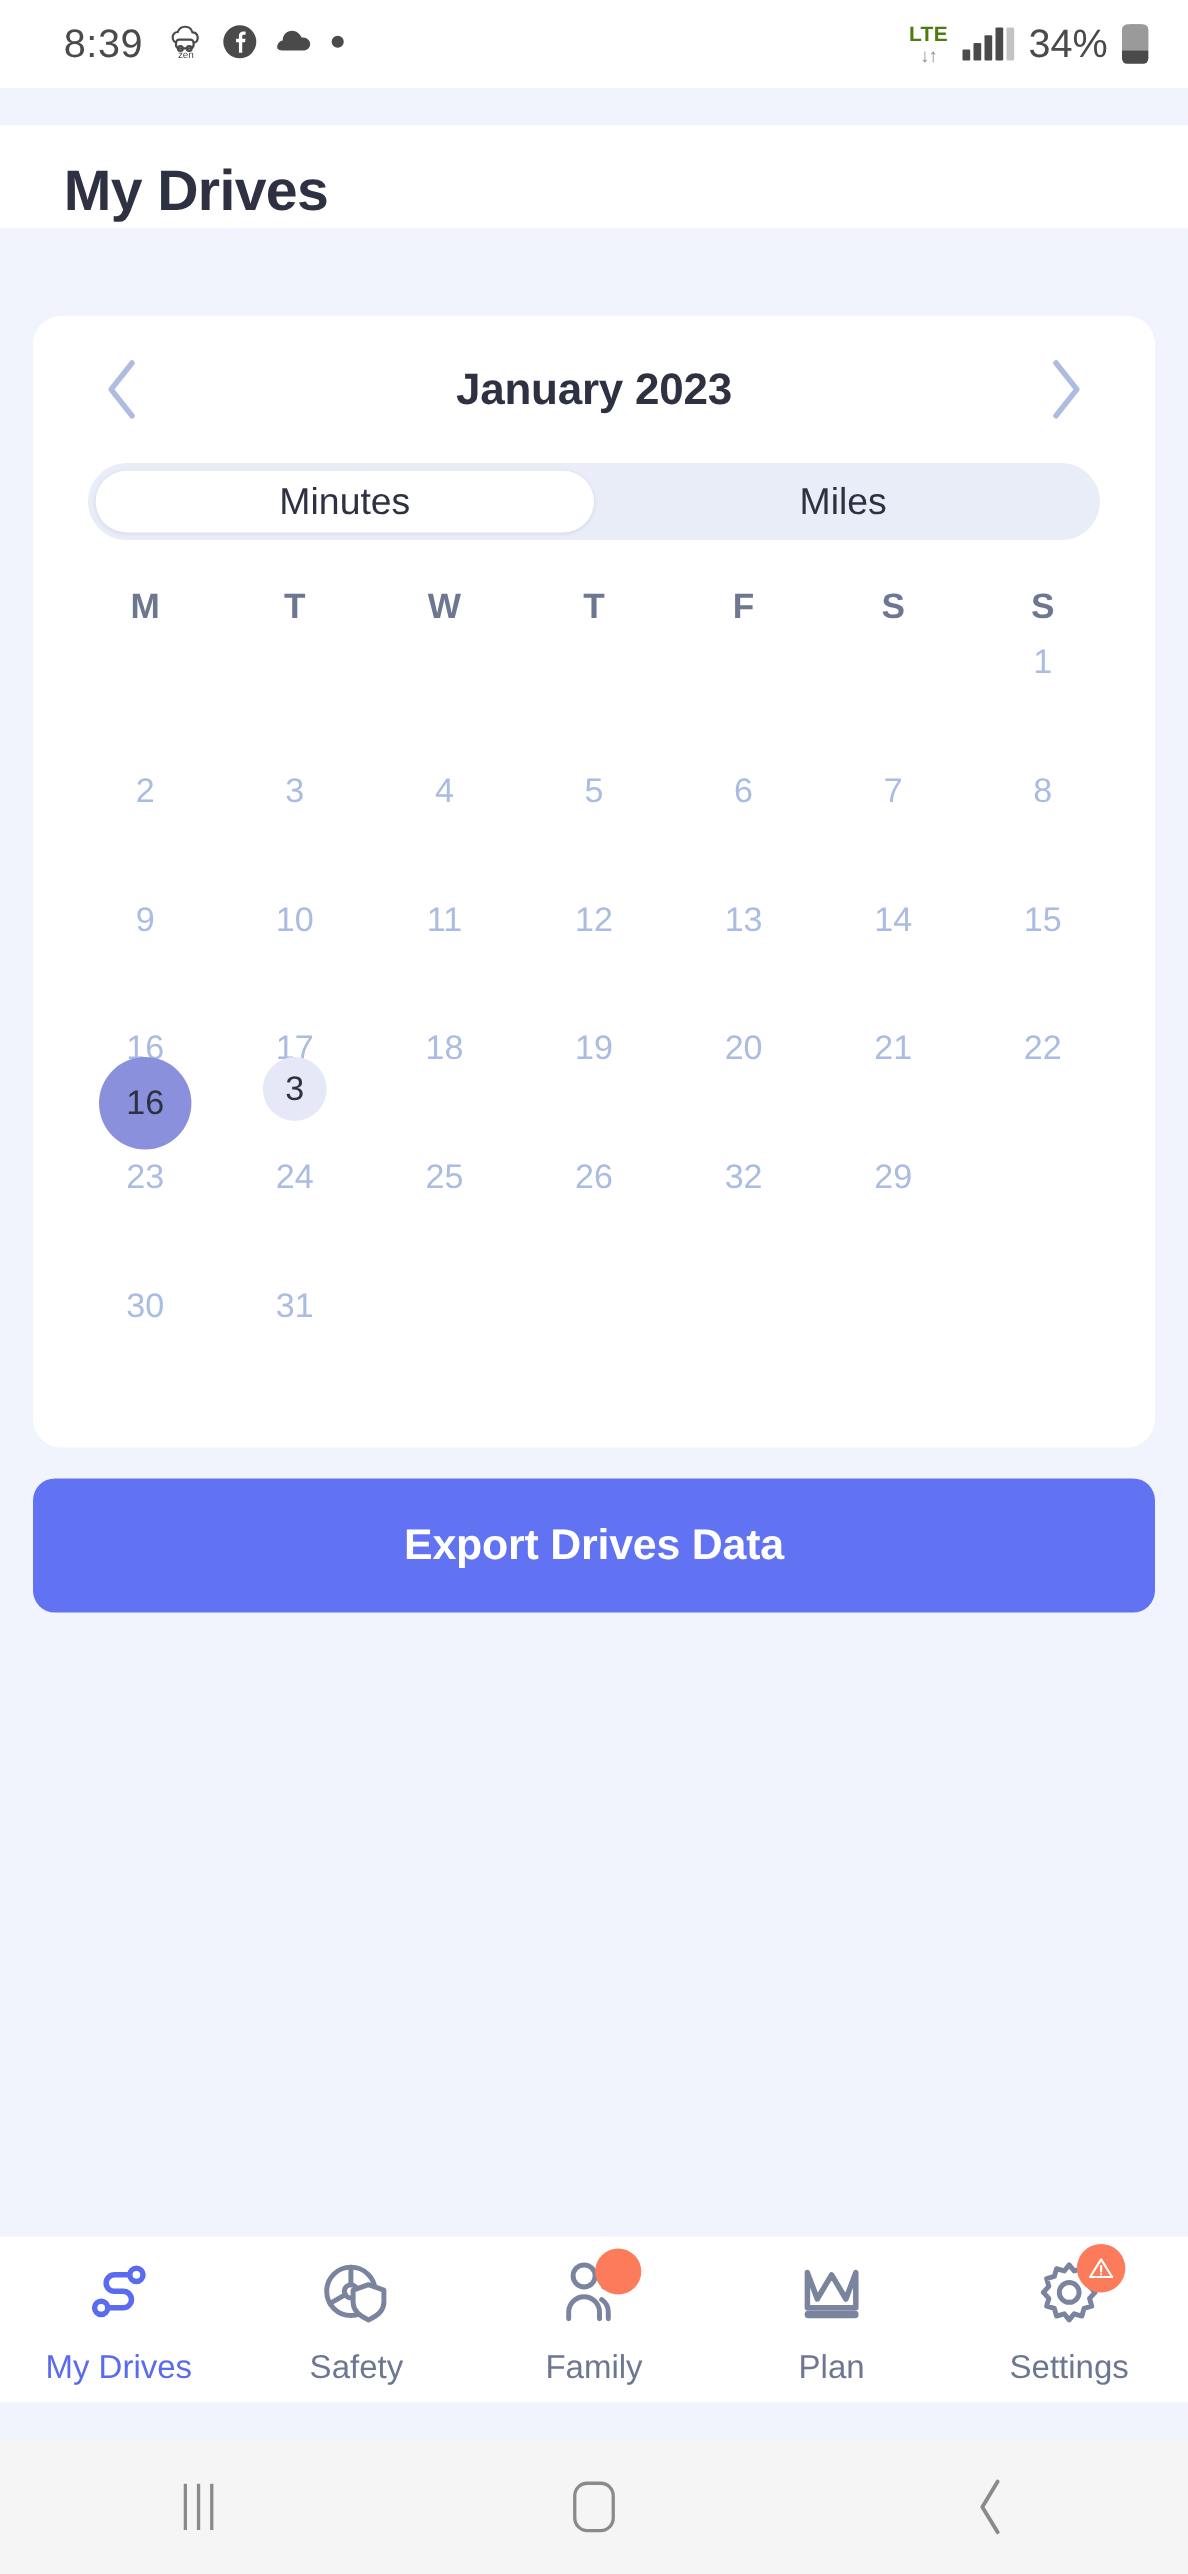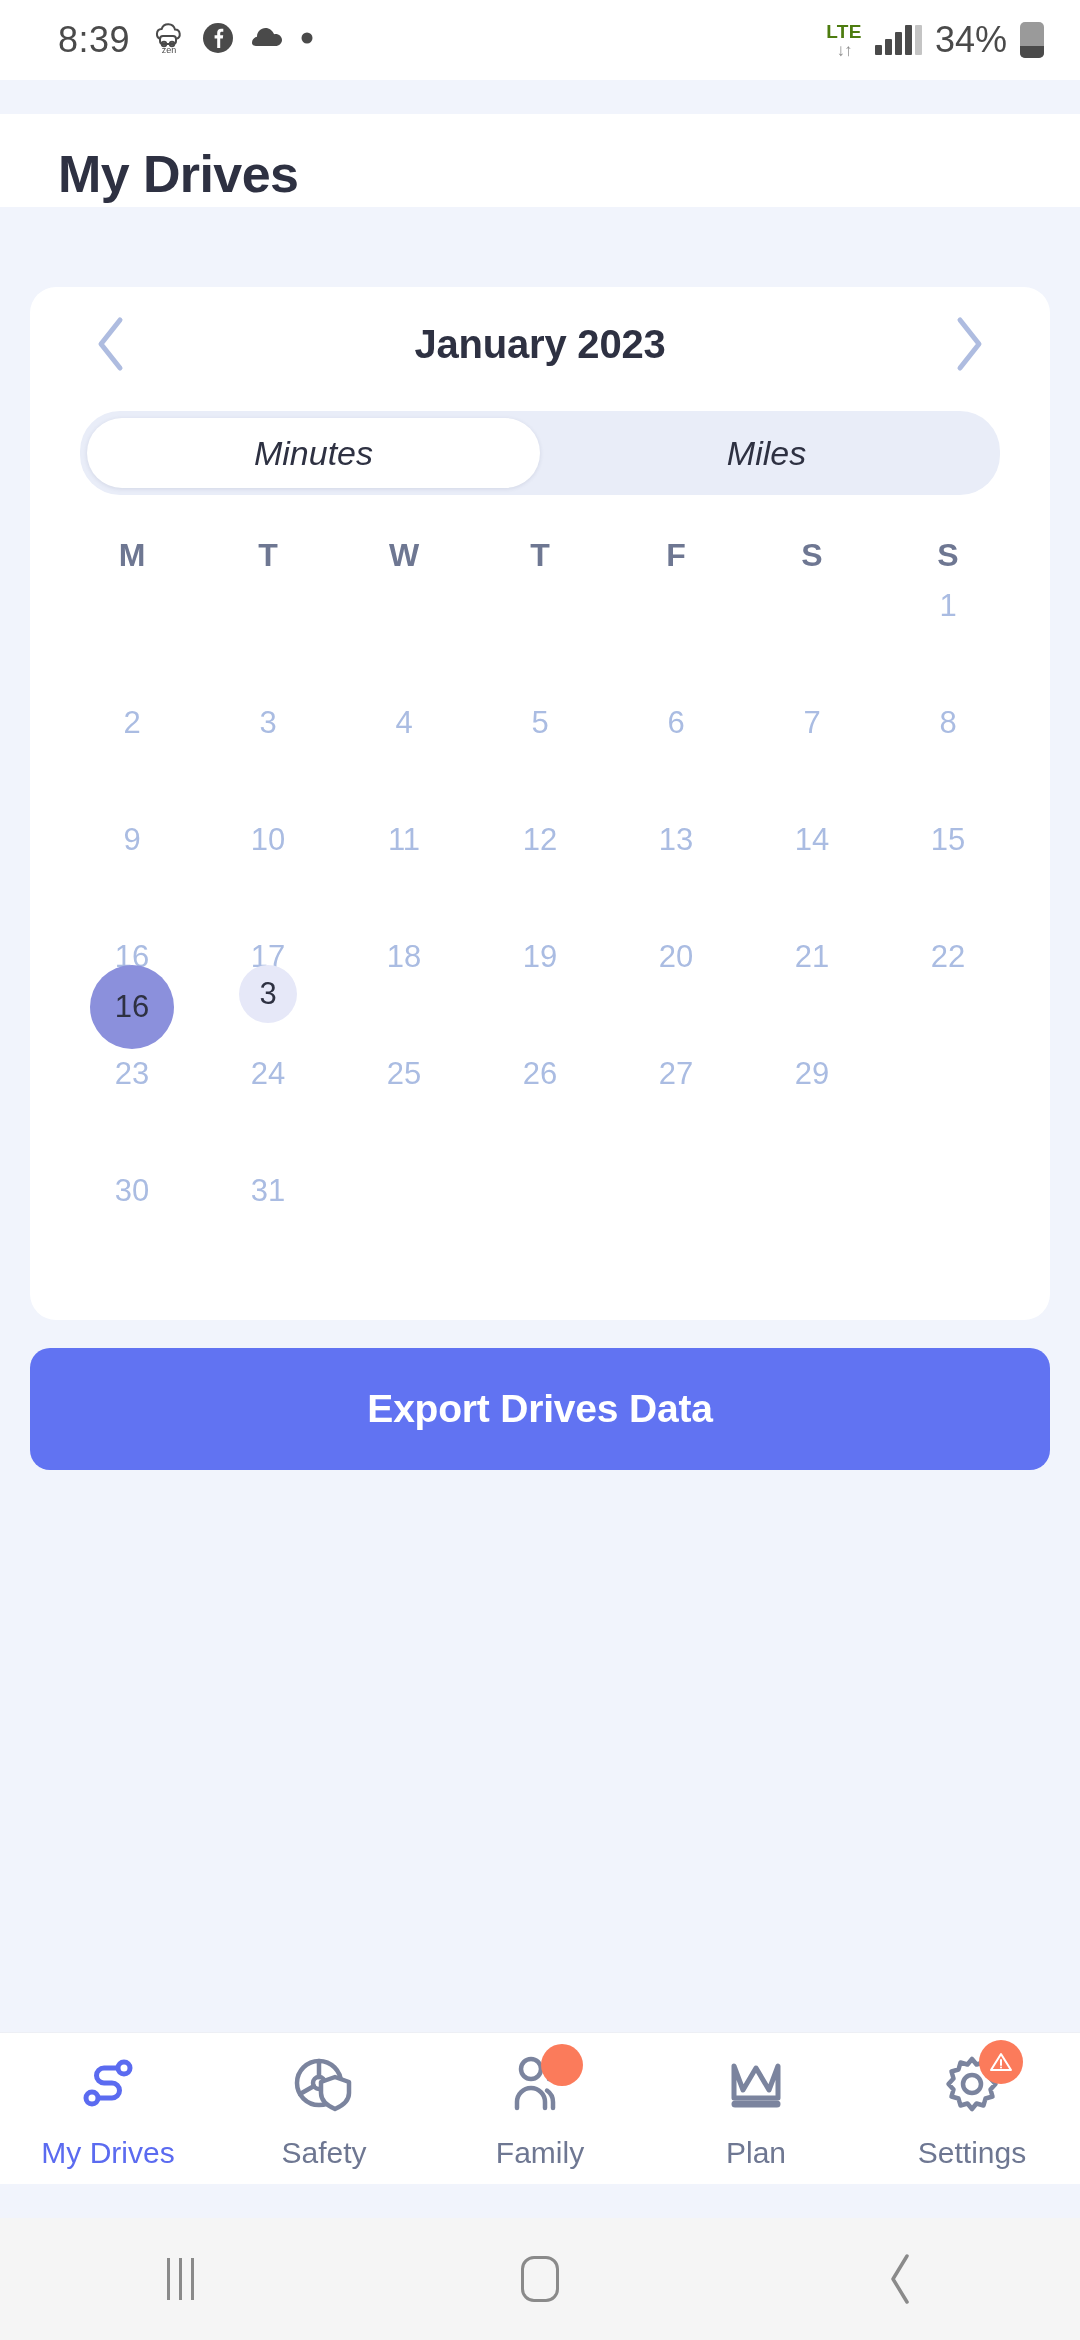--- a/index.html
+++ b/index.html
@@ -78,38 +78,38 @@
   
   .body{
     flex:1 1 auto; background:#F1F4FC;
     padding:46px 30px 0 30px;
     display:flex; flex-direction:column;
     overflow:hidden;
   }
 
   .card{
     background:#ffffff; border-radius:26px;
-    padding:16px 28px 34px 28px;
+    padding:26px 28px 34px 28px;
     flex:0 0 auto;
   }
 
   
   .monthnav{ display:flex; align-items:center; justify-content:space-between; padding:14px 26px 0 26px; }
   .chev{
     width:54px; height:54px; display:flex; align-items:center; justify-content:center;
     color:#AEBCE0;
   }
   .chev svg{ display:block; }
   .monthlabel{ font-size:40px; font-weight:600; color:#2E3142; letter-spacing:-.2px; }
 
   
   .segment{
     margin:40px 22px 0 22px;
     background:#E9EDF8; border-radius:40px;
-    display:flex; padding:7px; height:84px;font-style:italic;
+    display:flex; padding:7px; height:70px;
   }
   .seg{
     flex:1 1 0; display:flex; align-items:center; justify-content:center;
     font-size:34px; color:#2E3142; border-radius:36px;
   }
   .seg.on{ background:#ffffff; box-shadow:0 1px 4px rgba(50,60,100,.12); }
 
   
   .dow{ display:grid; grid-template-columns:repeat(7,1fr); margin-top:42px; padding:0 6px; }
   .dow span{ text-align:center; font-size:32px; font-weight:600; color:#6E7792; }
@@ -362,21 +362,21 @@
             <div class="cell">
               <div class="dnum">24</div>
             </div>
             <div class="cell">
               <div class="dnum">25</div>
             </div>
             <div class="cell">
               <div class="dnum">26</div>
             </div>
             <div class="cell">
-              <div class="dnum">27</div>
+              <div class="dnum">32</div>
             </div>
             <div class="cell">
               <div class="dnum">29</div>
             </div>
           </div>
           <div class="week">
             <div class="cell">
               <div class="dnum">30</div>
             </div>
             <div class="cell">

